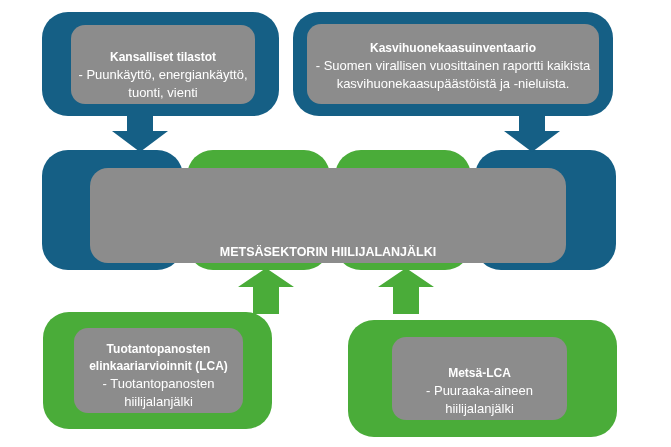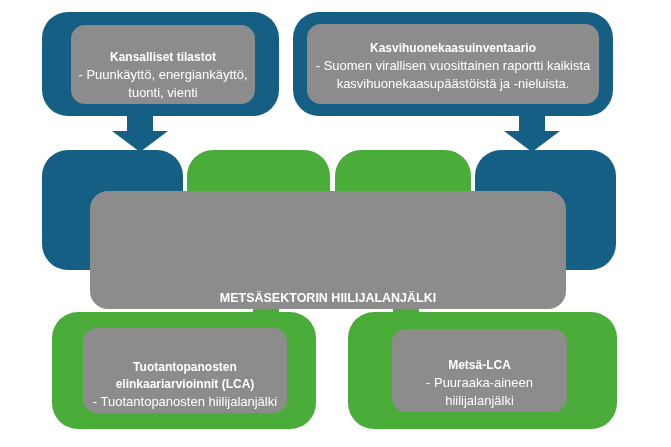--- a/index.html
+++ b/index.html
@@ -39,29 +39,29 @@
   .node-top-right { left:293px; top:12px; width:320px; height:104px; }
   .node-top-right .panel { left:14px; right:14px; top:12px; bottom:12px; padding:11px 3px; }
 
   
   .mid-1 { left:42px;  top:150px; width:141px; height:120px; }
   .mid-2 { left:187px; top:150px; width:143px; height:120px; }
   .mid-3 { left:335px; top:150px; width:136px; height:120px; }
   .mid-4 { left:475px; top:150px; width:141px; height:120px; }
 
   .center-panel {
-    left:90px; top:168px; width:476px; height:118px;
-    border-radius: 18px; z-index: 5; padding: 2px 8px; margin-top: 23px;
+    left:90px; top:168px; width:476px; height:95px;
+    border-radius: 18px; z-index: 5; padding: 2px 8px;
   }
   .center-panel .title { font-size: 12.5px; }
 
   
-  .node-bottom-left  { left:52px;  top:312px; width:264px; height:117px; }
+  .node-bottom-left  { left:43px;  top:312px; width:229px; height:117px; }
   .node-bottom-left  .panel { left:31px; right:29px; top:16px; bottom:16px; }
-  .node-bottom-right { left:348px; top:312px; width:269px; height:117px; }
+  .node-bottom-right { left:348px; top:320px; width:269px; height:117px; }
   .node-bottom-right .panel { left:44px; right:50px; top:17px; bottom:17px; }
 
   .arrow { position: absolute; z-index: 1; }
   .arrow-down-left  { left:112px; top:114px; }
   .arrow-down-right { left:504px; top:114px; }
   .arrow-up-left    { left:238px; top:268px; }
   .arrow-up-right   { left:378px; top:268px; }
   .arrow .blue-fill  { fill: var(--blue, #155F85); }
   .arrow .green-fill { fill: var(--green, #4AAC39); }
 </style>

